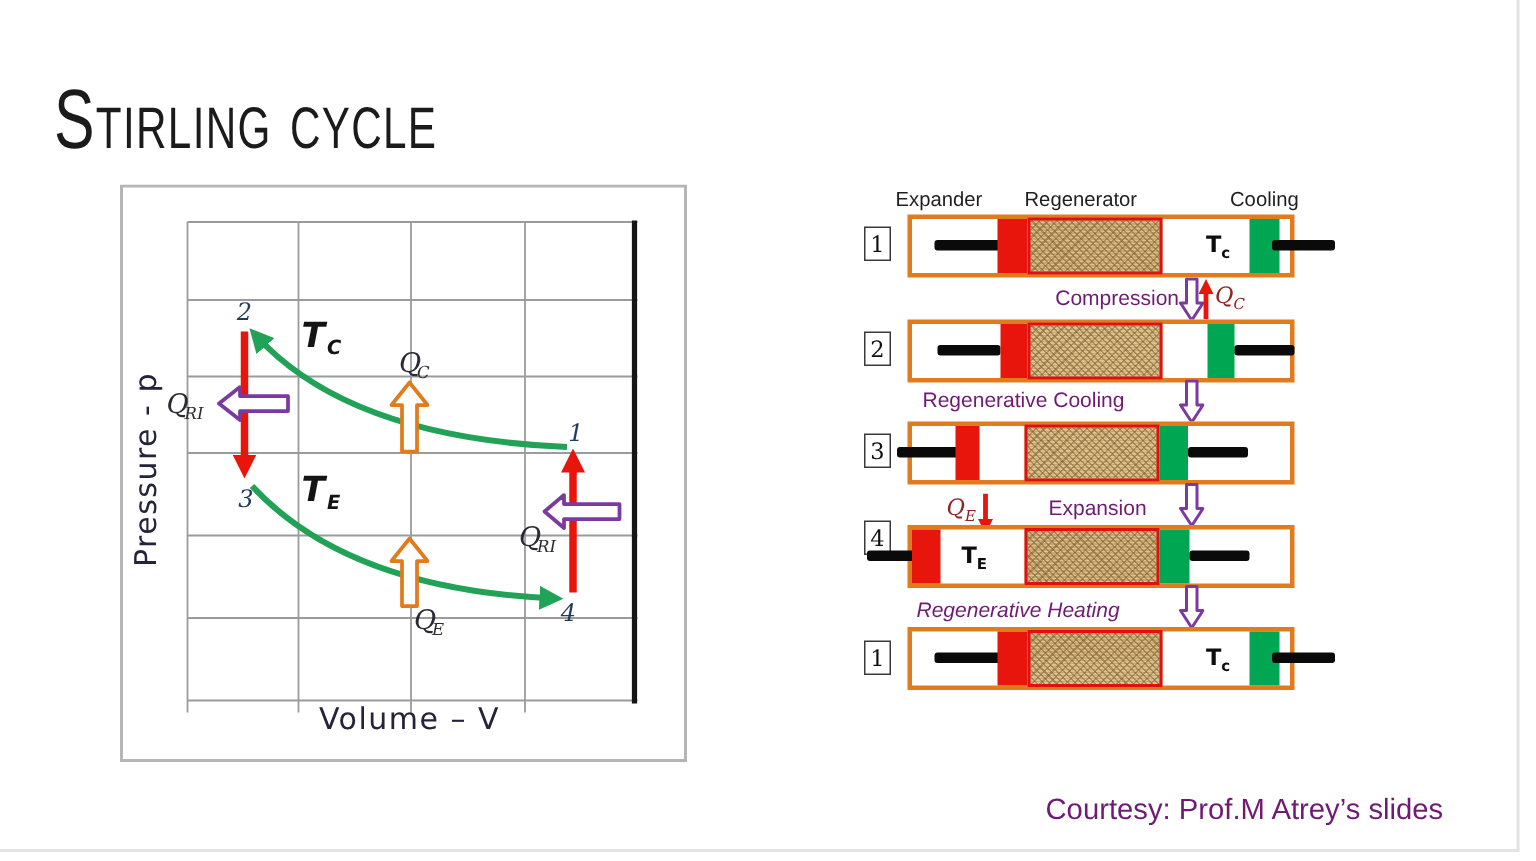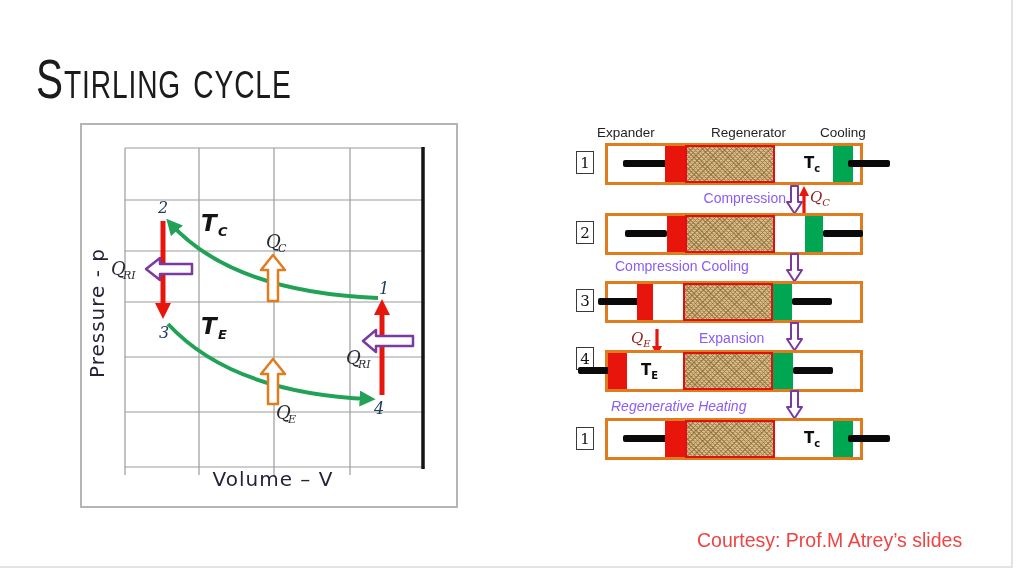--- a/index.html
+++ b/index.html
@@ -46,24 +46,24 @@
       repeating-linear-gradient(0deg, rgba(232,208,162,0.6) 0 1px, rgba(0,0,0,0) 1px 2px),
       #c9a86f;
   }
   .tlabel{font-family:"DejaVu Sans",sans-serif;font-weight:bold;font-size:15px;color:#0d0d0d;}
   .tlabel sub{font-size:10px;}
   .badge{
     position:absolute;width:16px;height:21px;border:1.5px solid #3a3a3a;background:#fff;
     display:flex;align-items:center;justify-content:center;
     font-family:"DejaVu Serif",serif;font-size:15px;color:#111;
   }
-  .trans{font-size:14px;color:#8b5cf6;white-space:nowrap;}
+  .trans{font-size:14px;color:#701a75;white-space:nowrap;}
   .qlabel{font-family:"DejaVu Serif",serif;font-style:italic;font-size:15px;color:#8d2520;white-space:nowrap;}
   .qlabel sub{font-size:10px;}
-  .credit{font-size:19.5px;color:#ef4444;white-space:nowrap;}
+  .credit{font-size:19.5px;color:#701a75;white-space:nowrap;}
 </style>
 </head>
 <body>
 
 <div class="abs edge-r"></div>
 <div class="abs edge-b"></div>
 
 <div class="abs title">Stirling cycle</div>
 
 <svg class="abs" style="left:80px;top:123px;" width="378" height="385" viewBox="0 0 378 385">
@@ -122,21 +122,21 @@
   <text class="pv-Q" x="31" y="152">Q</text>
   <text class="pv-Qsub" x="43" y="156">RI</text>
   <text class="pv-Q" x="266" y="241">Q</text>
   <text class="pv-Qsub" x="278" y="245">RI</text>
 
   <text class="pv-axis" x="193" y="363" text-anchor="middle">Volume – V</text>
   <text class="pv-axis" transform="translate(24 190) rotate(-90)" text-anchor="middle">Pressure - p</text>
 </svg>
 
 <div class="abs hdr" style="left:597px;top:125px;">Expander</div>
-<div class="abs hdr" style="left:683px;top:125px;margin-left:28px;">Regenerator</div>
+<div class="abs hdr" style="left:683px;top:125px;">Regenerator</div>
 <div class="abs hdr" style="left:820px;top:125px;">Cooling</div>
 
 <div class="badge" style="left:576px;top:151px;">1</div>
 <div class="badge" style="left:576px;top:221px;">2</div>
 <div class="badge" style="left:576px;top:289px;">3</div>
 <div class="badge" style="left:576px;top:347px;">4</div>
 <div class="badge" style="left:576px;top:427px;">1</div>
 
 <div class="erow" style="top:143px;">
   <div class="rod" style="left:15px;width:44px;"></div>
@@ -158,21 +158,21 @@
 <div class="abs qlabel" style="left:810px;top:188px;"><span>Q</span><sub>C</sub></div>
 
 <div class="erow" style="top:213px;">
   <div class="rod" style="left:17px;width:42px;"></div>
   <div class="blk red" style="left:59px;width:18px;"></div>
   <div class="regen" style="left:77px;width:86px;"></div>
   <div class="blk green" style="left:197px;width:18px;"></div>
   <div class="rod" style="left:215px;width:40px;"></div>
 </div>
 
-<div class="abs trans" style="left:615px;top:258px;">Compression Cooling</div>
+<div class="abs trans" style="left:615px;top:258px;">Regenerative Cooling</div>
 <svg class="abs" style="left:786px;top:253px;" width="17" height="30">
   <path d="M5,1 L12,1 L12,17 L16,17 L8.5,28.5 L1,17 L5,17 Z" fill="#fff" stroke="#7a3aa0" stroke-width="2" stroke-linejoin="round"></path>
 </svg>
 
 <div class="erow" style="top:281px;">
   <div class="rod" style="left:-10px;width:42px;"></div>
   <div class="blk red" style="left:29px;width:16px;"></div>
   <div class="regen" style="left:75px;width:86px;"></div>
   <div class="blk green" style="left:165px;width:19px;"></div>
   <div class="rod" style="left:184px;width:40px;"></div>

